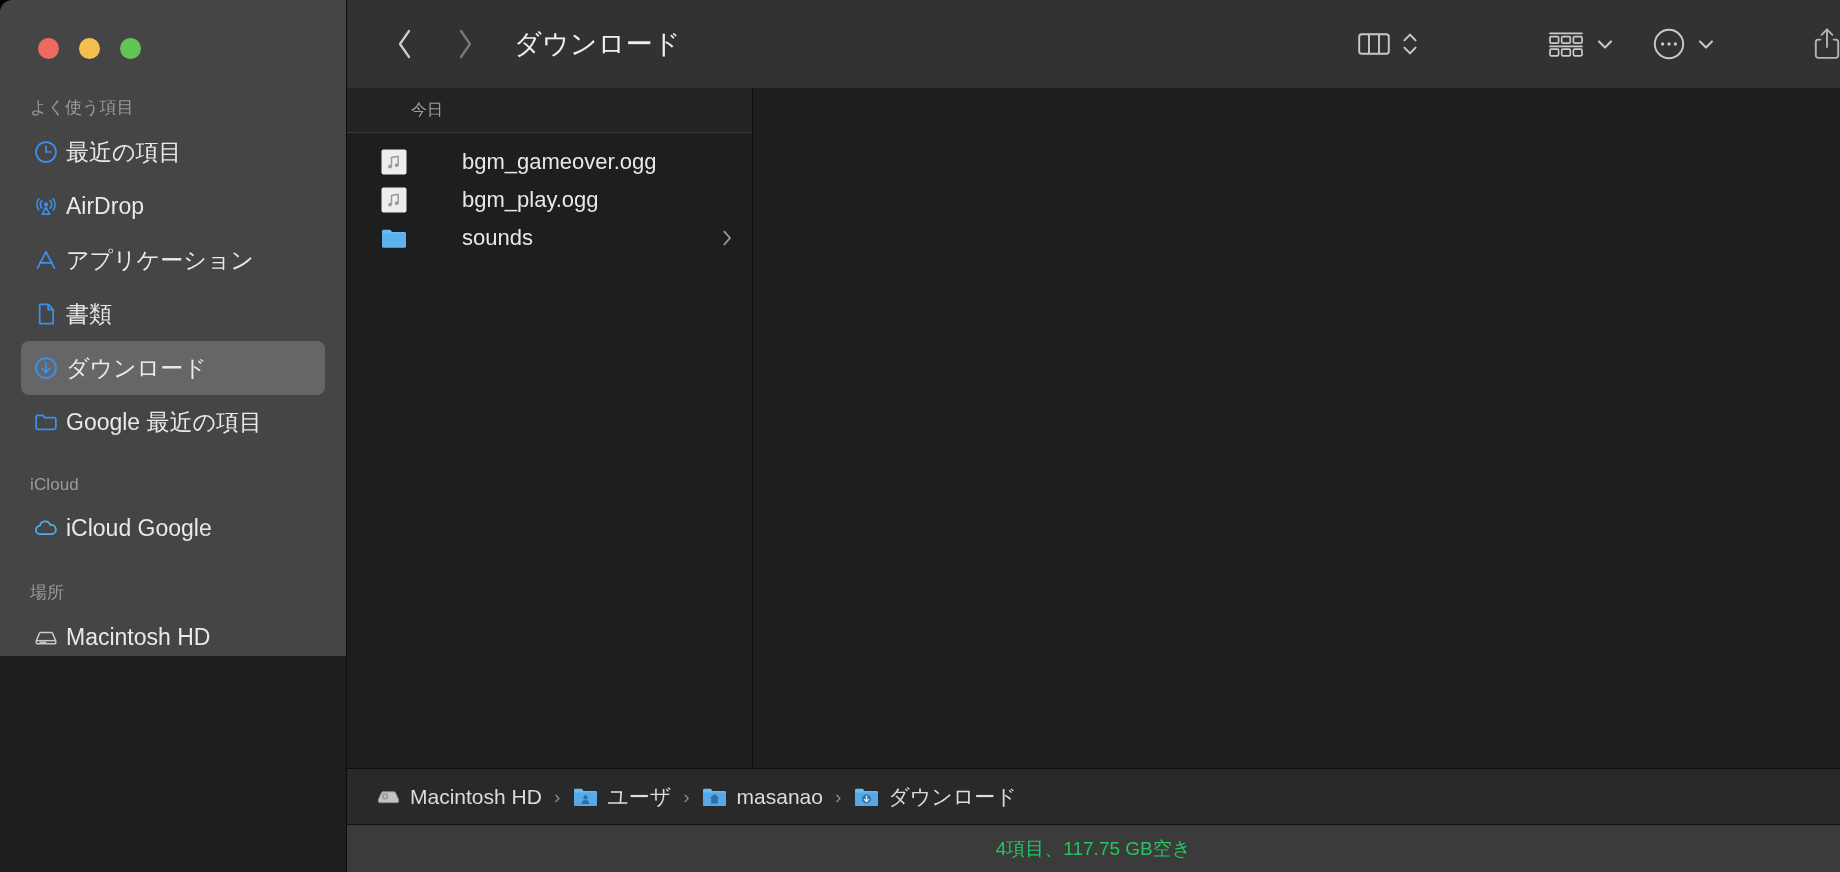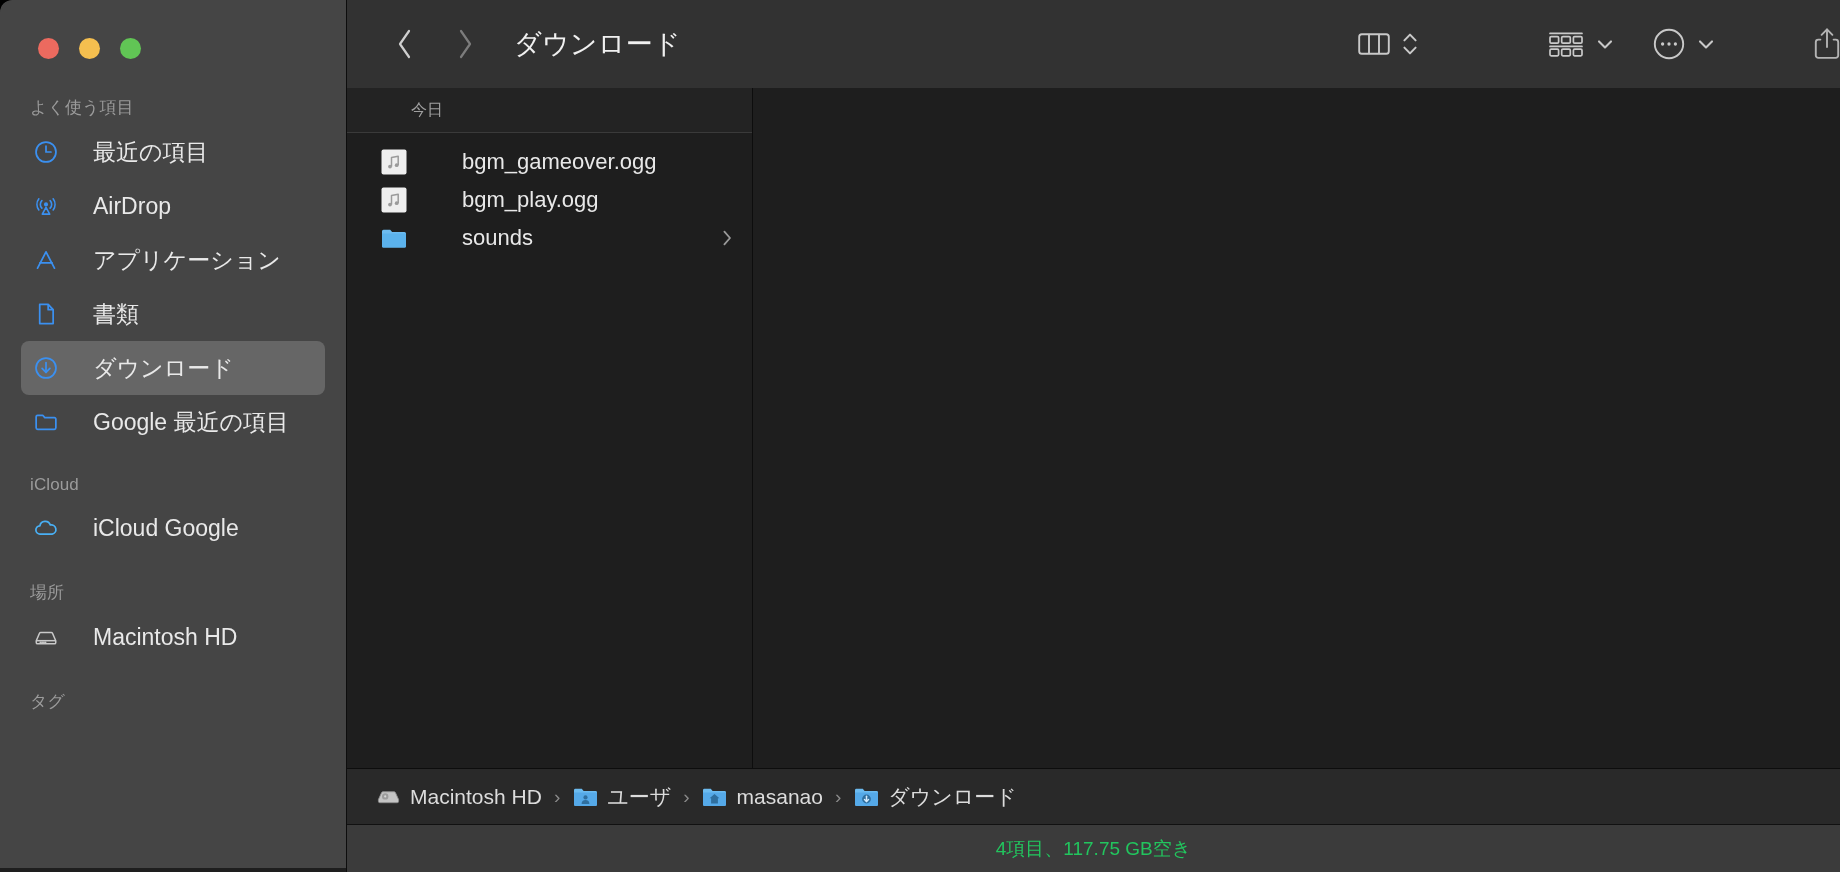--- a/index.html
+++ b/index.html
@@ -13,21 +13,21 @@
     position:absolute; left:0; top:0;
     width:1840px; height:872px;
     display:flex;
     background:#1e1e1e;
     border-top-left-radius:12px;
     overflow:hidden;
   }
 
   
   #sidebar {
-    width:346px; height:868px;
+    width:346px; height:656px;
     background:#454545;
     flex:0 0 346px;
     position:relative;
     border-top-left-radius:12px;
     overflow:hidden;
   }
   .traffic-lights {
     position:absolute; left:38px; top:38px;
     display:flex; gap:20px;
   }
@@ -48,21 +48,21 @@
   }
   .sb-group { margin-bottom:26px; }
   .sb-item {
     height:54px;
     display:flex; align-items:center;
     margin:0 21px;
     padding-left:10px;
     border-radius:8px;
     color:#e9e9e9;
     font-size:23px;
-    gap:32px;
+    gap:5px;
     white-space:nowrap;
   }
   .sb-item.selected { background:#666666; }
   .sb-icon {
     width:30px; height:30px;
     display:flex; align-items:center; justify-content:center;
     flex:0 0 30px;
   }
   .sb-icon svg { display:block; }
 

